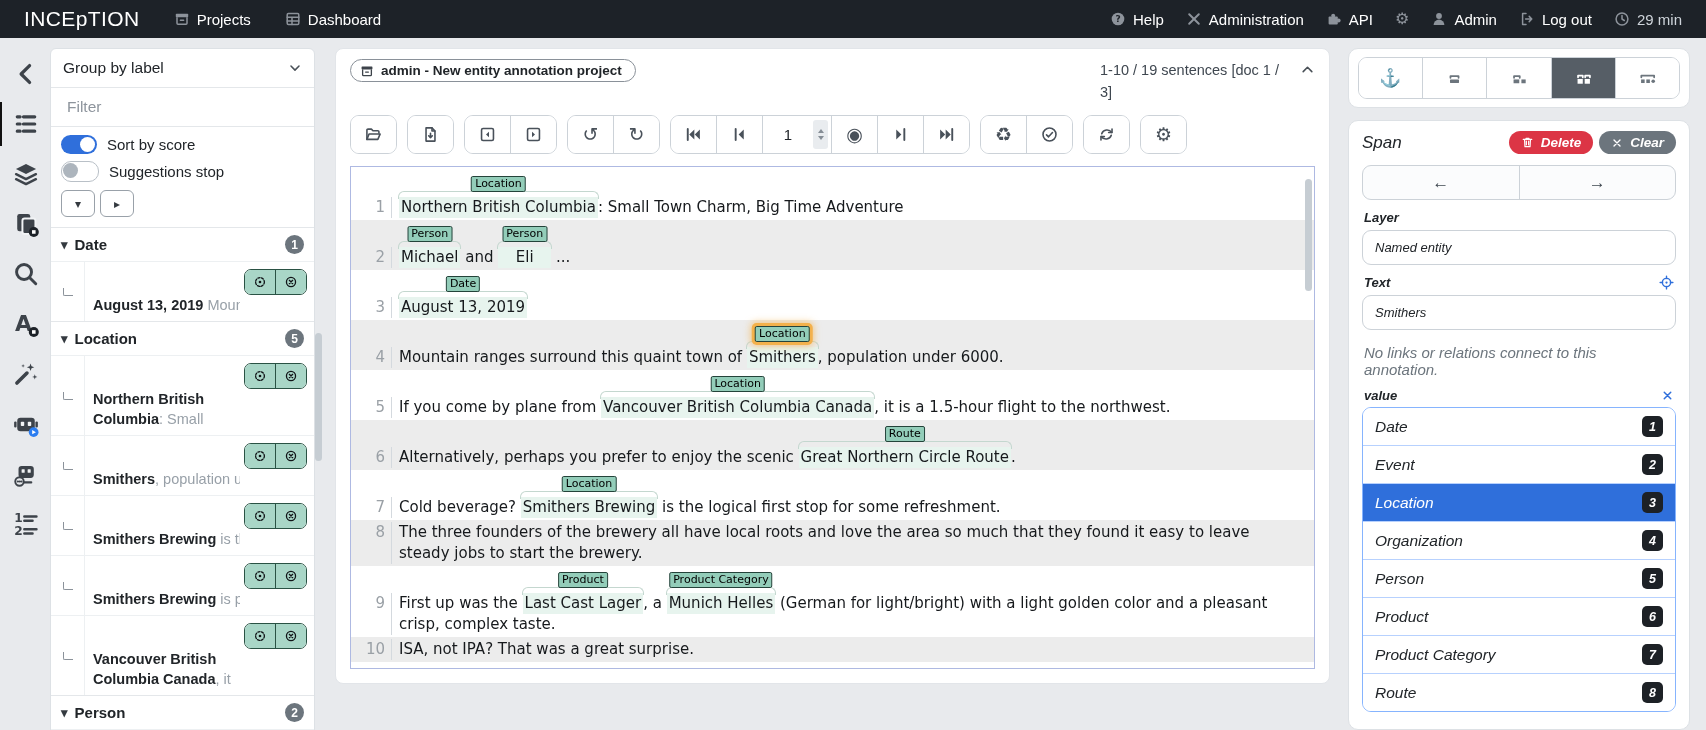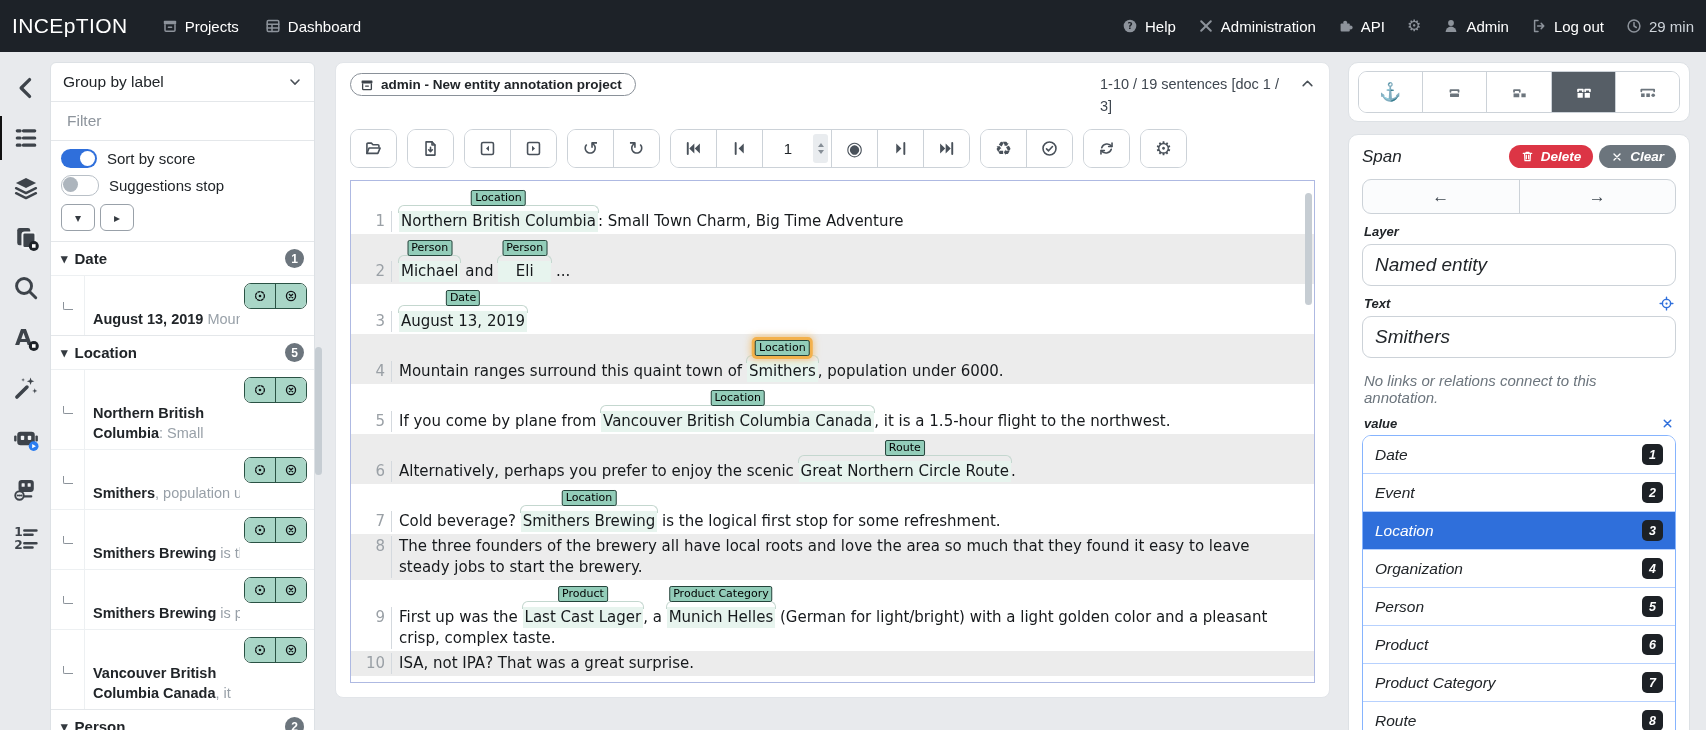--- a/index.html
+++ b/index.html
@@ -2,23 +2,23 @@
 <html><head>
 <meta charset="utf-8">
 <style>
   html,body{margin:0;padding:0;width:1706px;height:730px;overflow:hidden;
     background:#e8eaed;font-family:"Liberation Sans",sans-serif;color:#212529;}
   .icon{display:inline-flex;align-items:center;justify-content:center;line-height:1;}
   .icon svg{display:block;width:1em;height:1em;}
   .glyph{display:inline-flex;align-items:center;justify-content:center;line-height:1;}
 
   
-  .navbar{height:52px;background:#1d2228;display:flex;align-items:center;padding:0 12px;color:#fff;}
+  .navbar{height:38px;background:#1d2228;display:flex;align-items:center;padding:0 24px;color:#fff;}
   .brand{font-size:21px;font-weight:500;letter-spacing:.4px;cursor:pointer;}
-  .nav-left{display:flex;gap:26px;margin-left:34px;}
+  .nav-left{display:flex;gap:34px;margin-left:34px;}
   .nav-right{margin-left:auto;display:flex;gap:22px;align-items:center;}
   .nav-item{display:flex;align-items:center;gap:7px;font-size:15px;font-weight:500;cursor:pointer;white-space:nowrap;}
   .nav-item .icon,.nav-item .glyph{color:#8d939b;font-size:16px;}
   .nav-item.dim{color:#ced4da;}
 
   .content{display:flex;height:692px;position:relative;}
 
   
   .rail{width:48px;display:flex;flex-direction:column;align-items:center;padding-top:14px;gap:6px;flex-shrink:0;}
   .rail-item{width:100%;height:44px;display:flex;align-items:center;justify-content:center;
@@ -117,21 +117,21 @@
     display:flex;align-items:center;gap:7px;font-size:13.5px;font-weight:bold;cursor:pointer;}
   .btn-delete .icon{font-size:13px;}
   .btn-clear{background:#6c757d;color:#fff;border-radius:14px;padding:4px 12px;
     display:flex;align-items:center;gap:7px;font-size:13.5px;font-weight:bold;cursor:pointer;}
   .btn-clear .icon{font-size:12px;}
   .arrow-group{display:flex;border:1px solid #ccd2d8;border-radius:9px;overflow:hidden;margin:11px 0 6px;background:#fbfcfd;}
   .arrow-btn{flex:1;height:33px;display:flex;align-items:center;justify-content:center;font-size:17px;color:#3f4750;cursor:pointer;}
   .arrow-btn + .arrow-btn{border-left:1px solid #ccd2d8;}
   .field-label{display:flex;align-items:center;font-size:13px;font-weight:bold;margin:10px 2px 5px;}
   .field-label .icon{margin-left:auto;color:#2f6fdb;font-size:15px;cursor:pointer;}
-  .field-box{border:1px solid #ccd2d8;border-radius:9px;padding:9px 12px;font-size:19px;background:#fff;}
+  .field-box{border:1px solid #ccd2d8;border-radius:9px;padding:9px 12px;font-size:13px;background:#fff;}
   .no-links{color:#6c757d;font-size:15px;margin:14px 2px 10px;}
   .value-head{display:flex;align-items:center;margin:0 2px 4px;justify-content:center;}
   .value-label{font-size:13px;font-weight:bold;}
   .value-clear{margin-left:auto;color:#2f6fdb;font-size:13px;cursor:pointer;}
   .options{border:1px solid #86b4fe;border-radius:9px;overflow:hidden;}
   .option{display:flex;align-items:center;padding:8px 12px;font-size:15.5px;background:#fff;cursor:pointer;}
   .option + .option{border-top:1px solid #b7d1fe;}
   .option.selected{background:#2f6fdb;color:#fff;}
   .key-badge{margin-left:auto;background:#1d2126;color:#fff;border-radius:5px;min-width:21px;height:21px;
     display:flex;align-items:center;justify-content:center;font-size:12.5px;font-weight:bold;}

